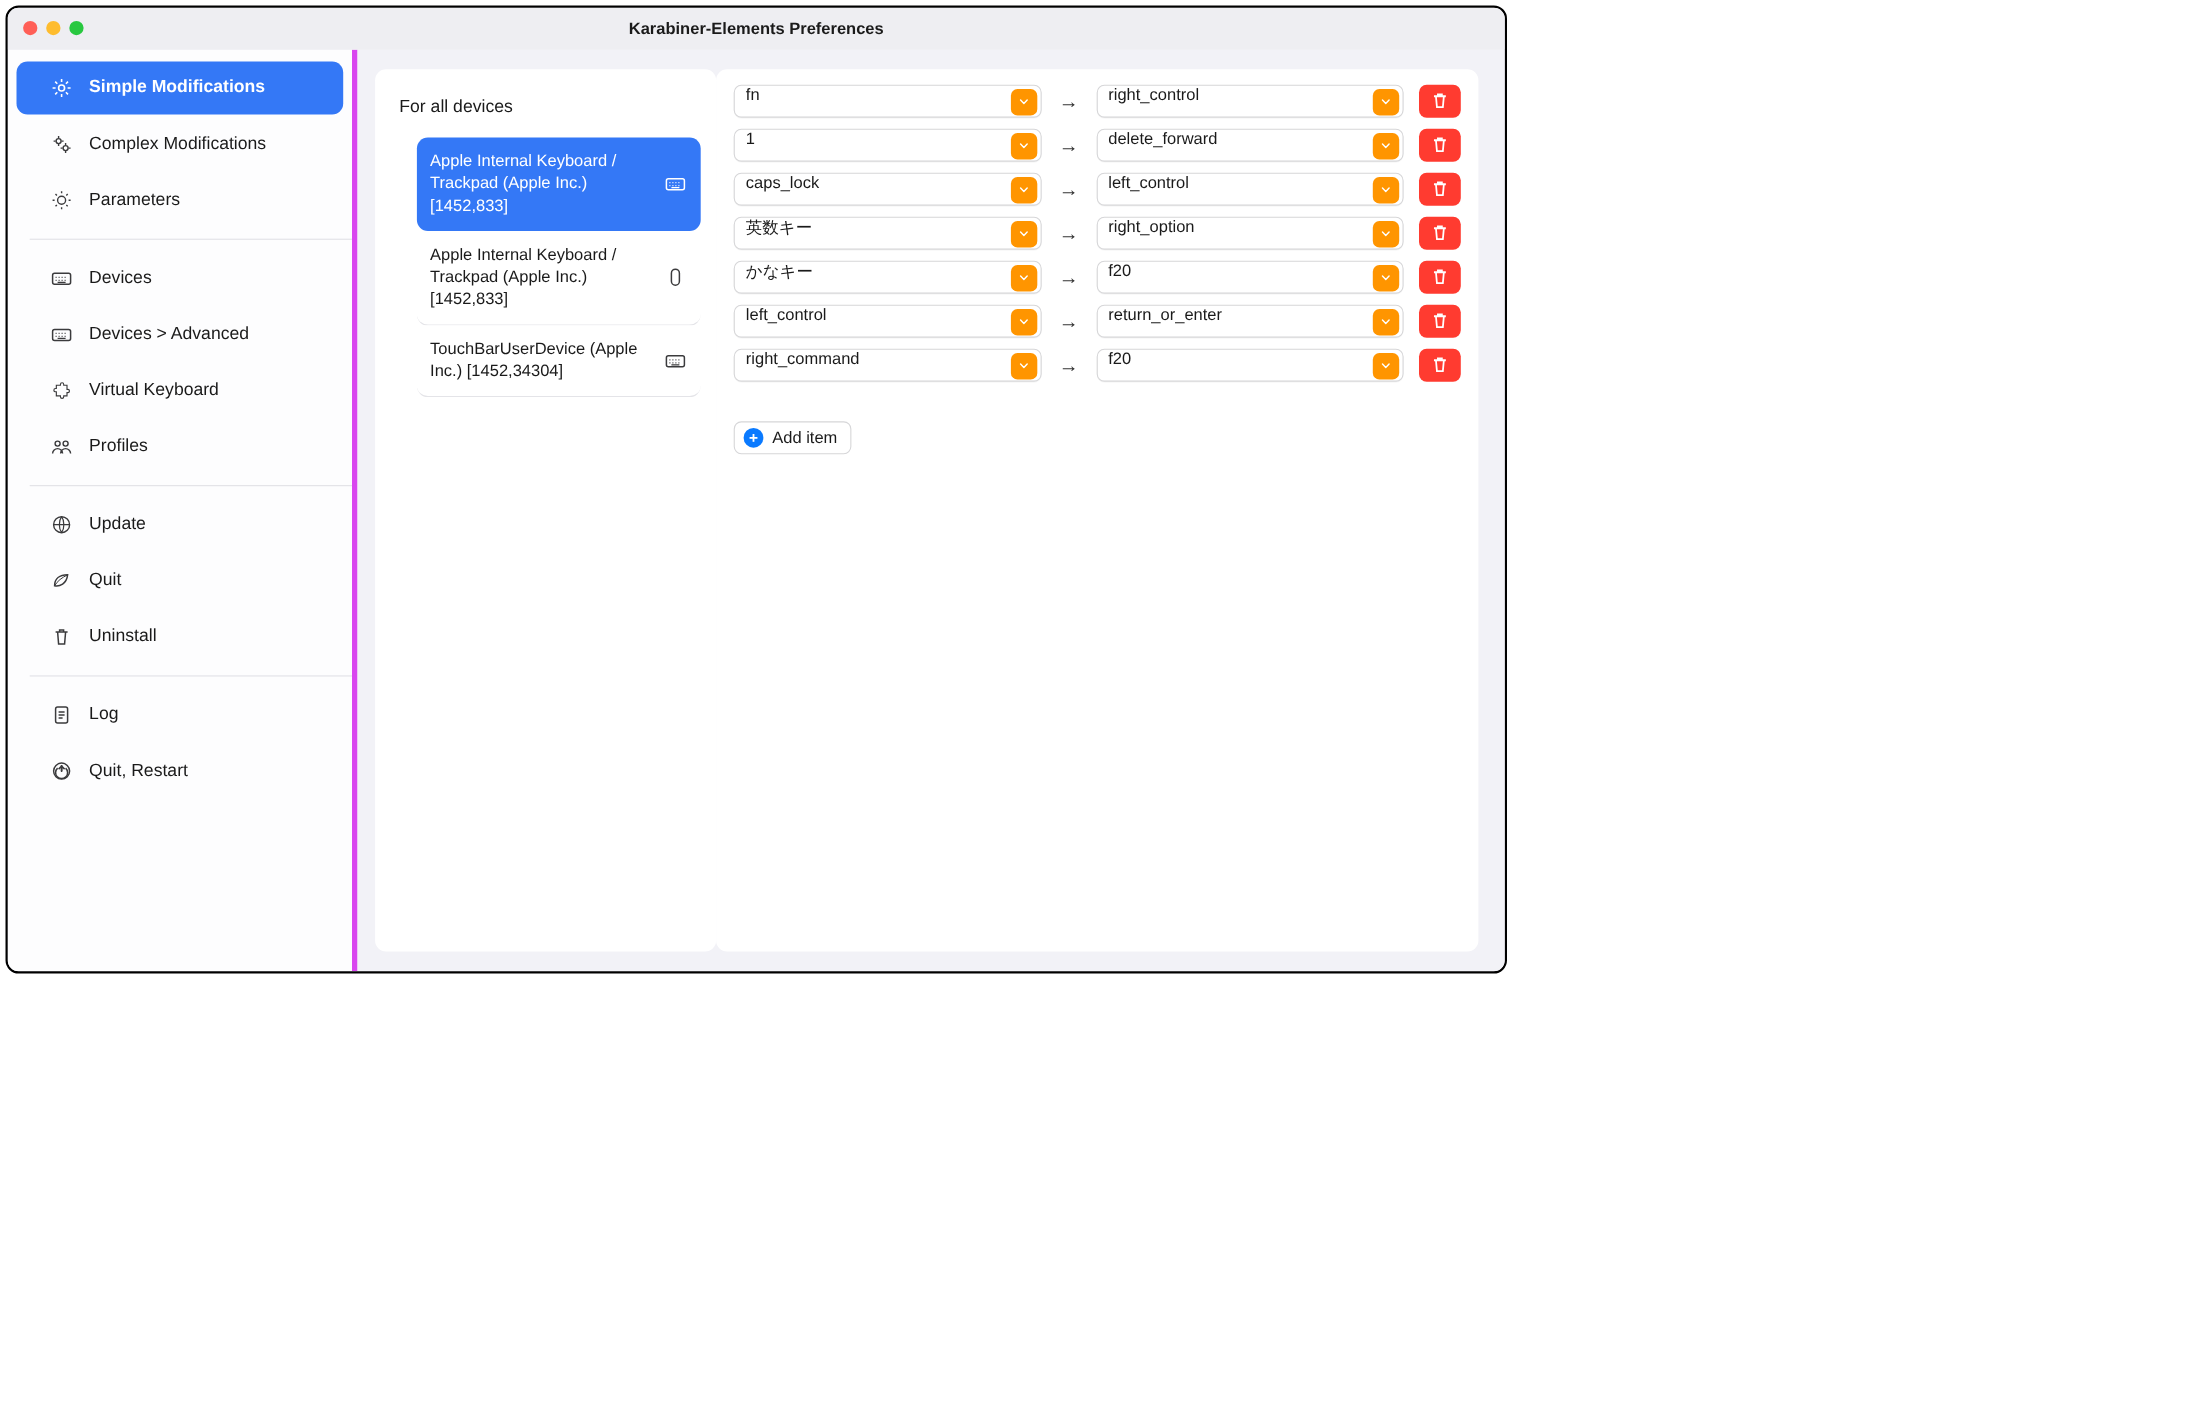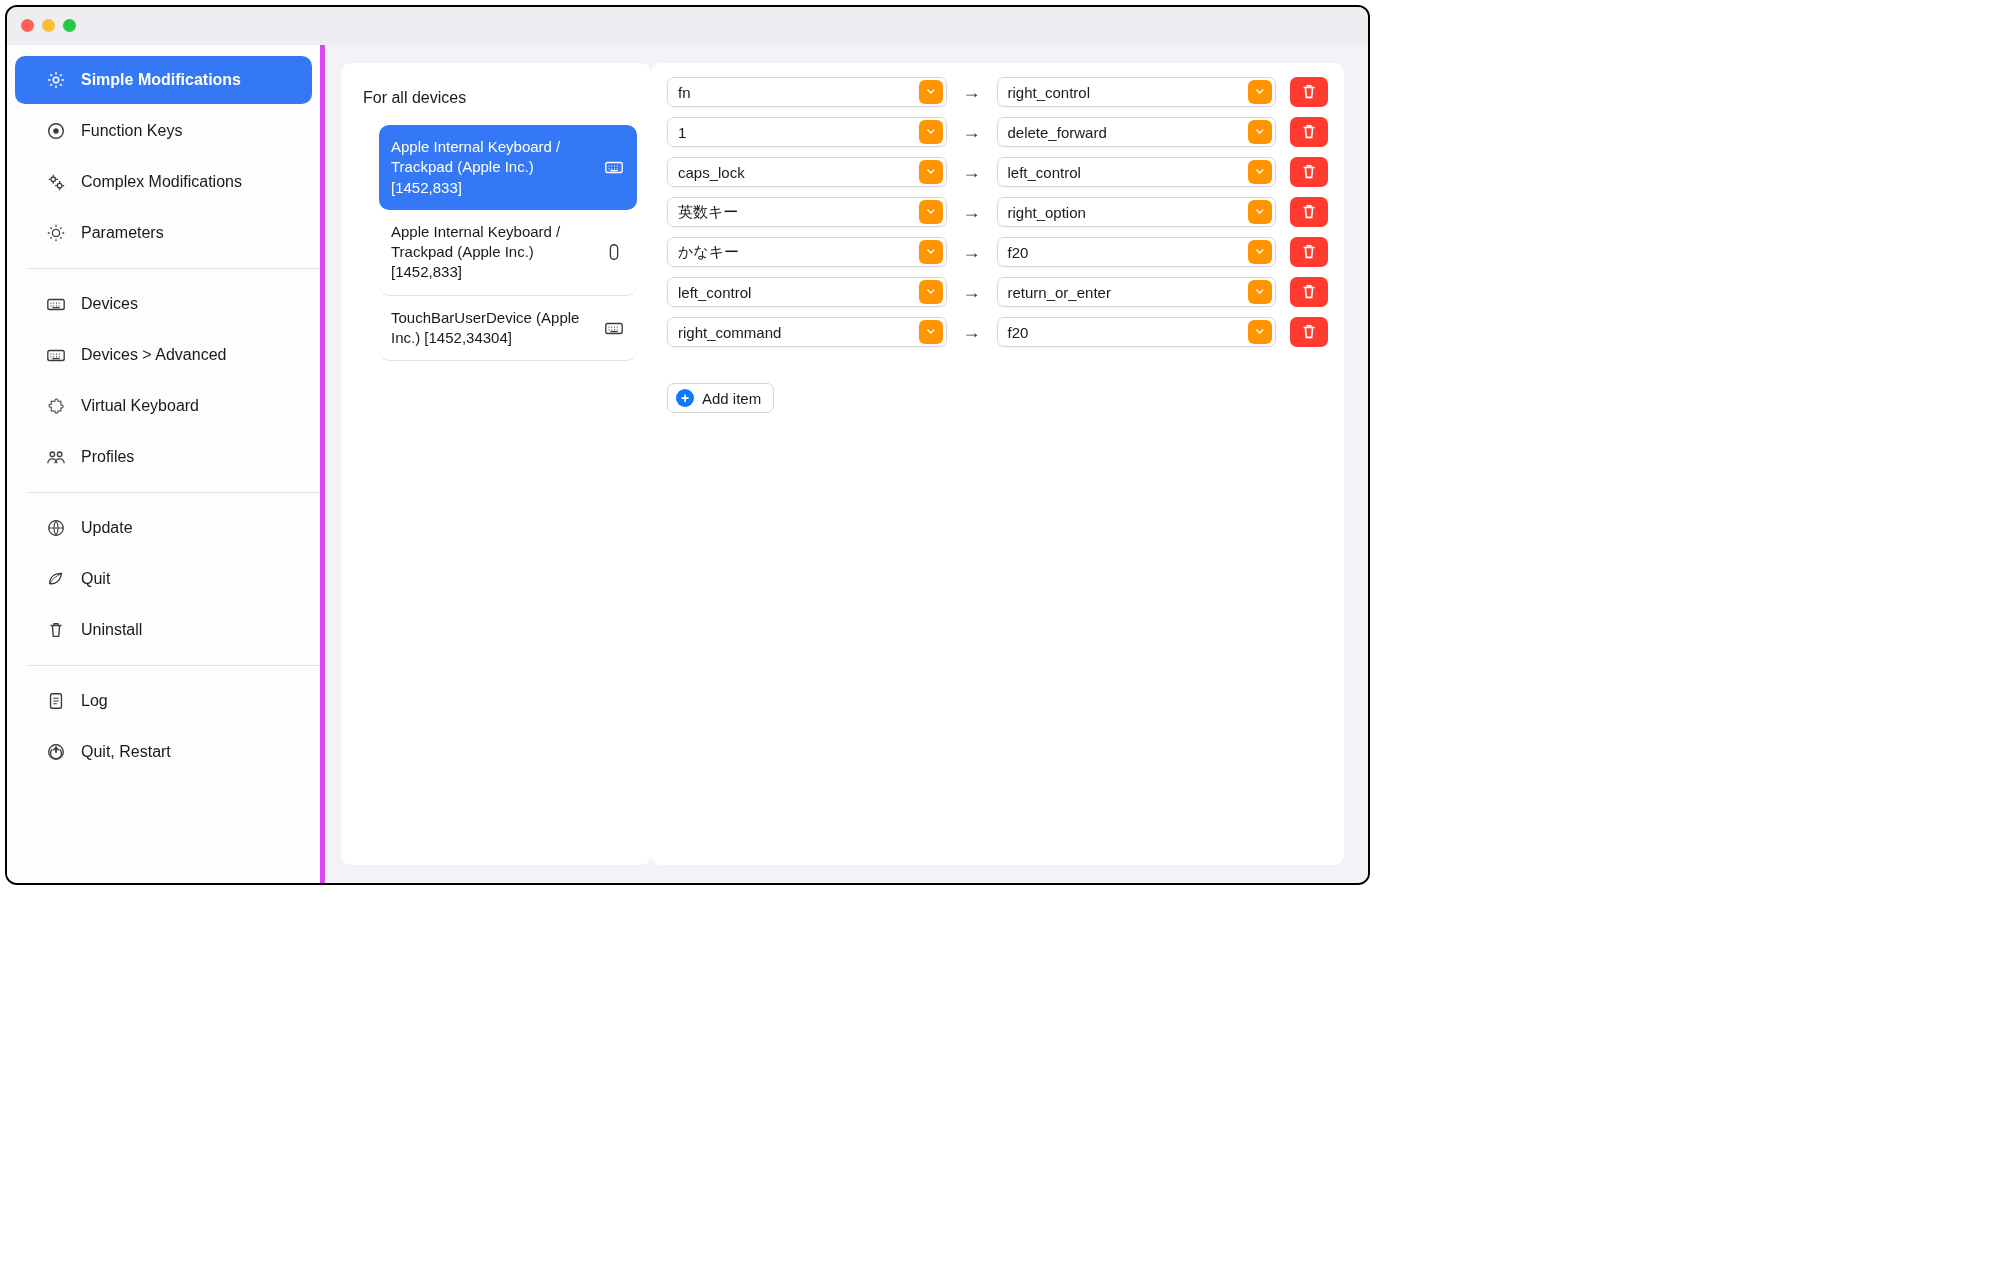--- a/index.html
+++ b/index.html
@@ -138,21 +138,21 @@
   }
   .mapping-row {
     display: flex;
     align-items: center;
     gap: 14px;
     margin-bottom: 10px;
   }
   .select-box {
     flex: 1;
     display: flex;
-    align-items: center;
+    align-items: flex-start;
     background: #fff;
     border: 1px solid #d6d6d8;
     border-radius: 7px;
     height: 30px;
     padding: 0 0 0 10px;
     cursor: pointer;
     box-shadow: 0 1px 0 rgba(0,0,0,0.03);
   }
   .select-box .sel-label {
     flex: 1;
@@ -209,39 +209,32 @@
 </head>
 <body>
 
 <div class="window">
   <div class="titlebar">
     <div class="traffic-lights">
       <div class="dot red"></div>
       <div class="dot yellow"></div>
       <div class="dot green"></div>
     </div>
+    <div class="title">Karabiner-Elements Preferences</div>
   </div>
   <div class="body">
     <div class="sidebar" id="sidebar">
         <div class="sidebar-group">
           <div class="sidebar-item active">
             <span class="icon">
               <svg width="20" height="20" viewBox="0 0 22 22" style="color:#fff">
                 <use href="#i-gear"></use>
               </svg>
             </span>
             <span>Simple Modifications</span>
-          </div>
-          <div class="sidebar-item">
-            <span class="icon">
-              <svg width="20" height="20" viewBox="0 0 22 22" style="color:#3b3b3d">
-                <use href="#i-target"></use>
-              </svg>
-            </span>
-            <span>Function Keys</span>
           </div>
           <div class="sidebar-item">
             <span class="icon">
               <svg width="20" height="20" viewBox="0 0 22 22" style="color:#3b3b3d">
                 <use href="#i-gears"></use>
               </svg>
             </span>
             <span>Complex Modifications</span>
           </div>
           <div class="sidebar-item">

